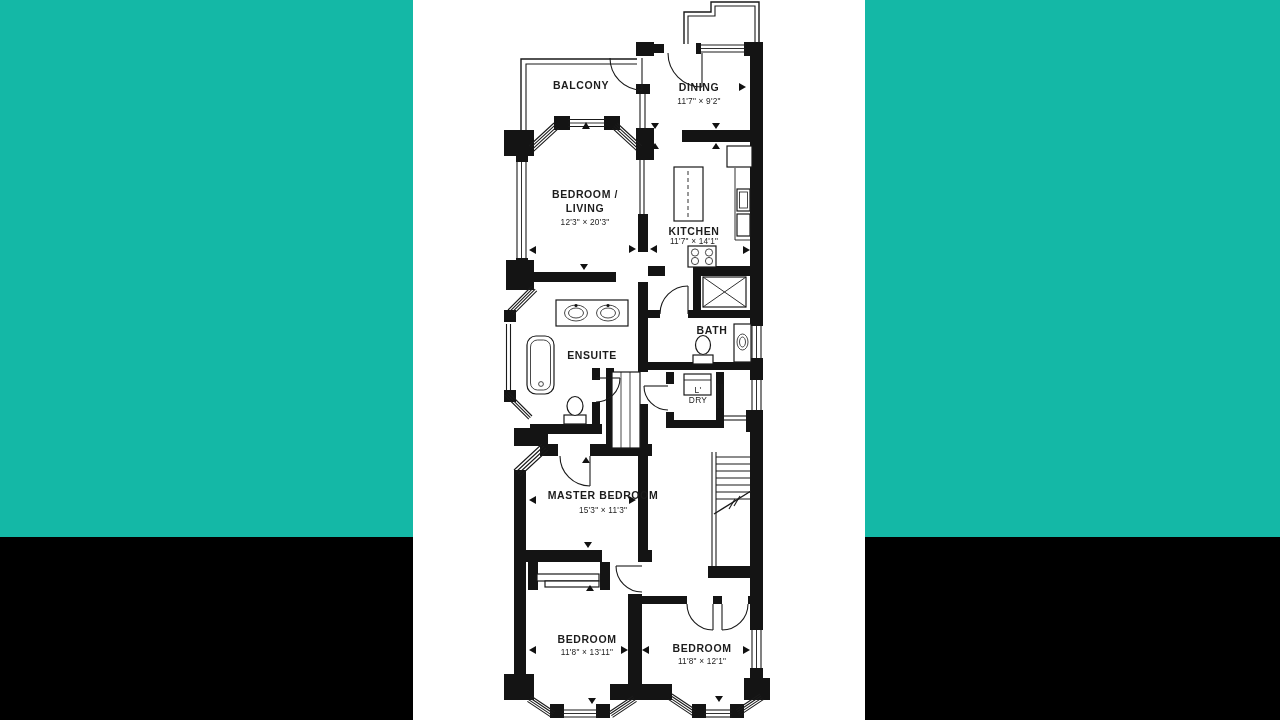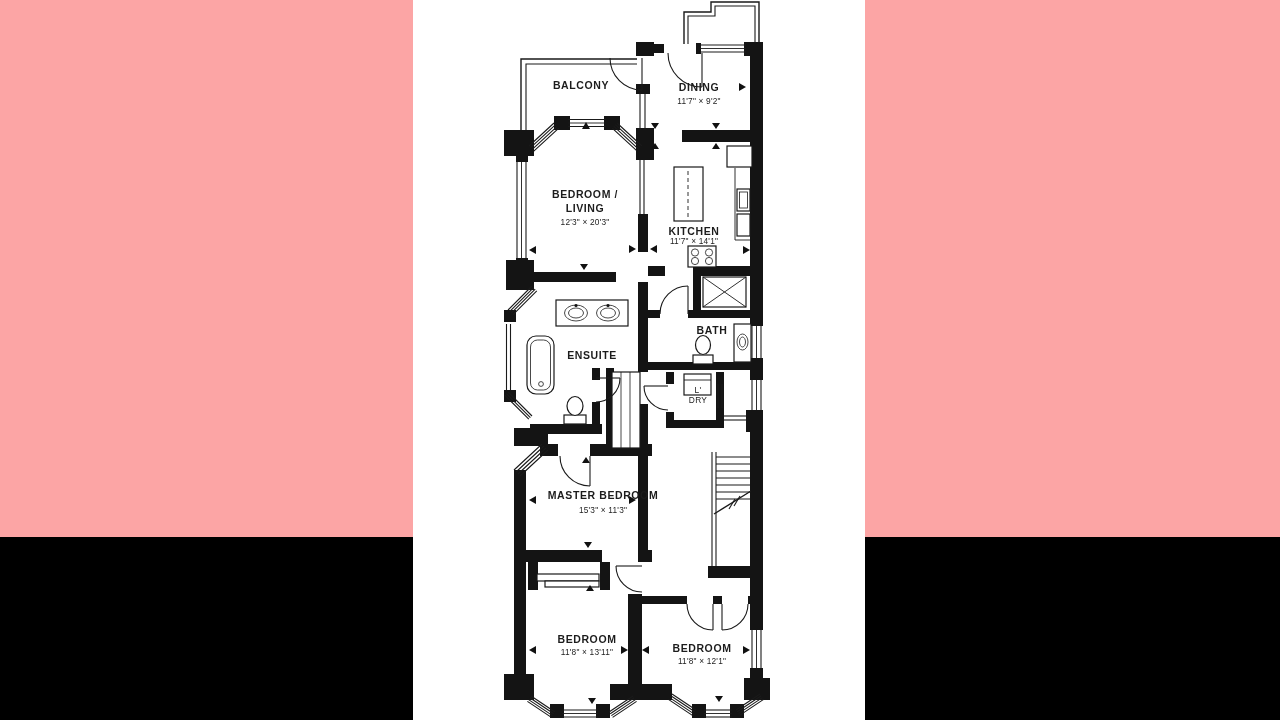--- a/index.html
+++ b/index.html
@@ -1,16 +1,16 @@
 <!DOCTYPE html>
 <html><head>
 <meta charset="utf-8">
 <style>
   html,body{margin:0;padding:0;background:#000;width:1280px;height:720px;overflow:hidden}
-  .stage{position:relative;width:1280px;height:537px;background:#fca5a5}
+  .stage{position:relative;width:1280px;height:537px;background:#14b8a6}
   svg{position:absolute;top:0;left:0}
   .wall{fill:#141414;stroke:none}
   .thin{stroke:#1a1a1a;stroke-width:1.1;fill:none}
   .thin2{stroke:#1a1a1a;stroke-width:1.4;fill:none}
   .hair{stroke:#1a1a1a;stroke-width:0.9;fill:none}
   .fix{stroke:#1a1a1a;stroke-width:1.2;fill:#fff}
   .fixh{stroke:#1a1a1a;stroke-width:0.8;fill:none}
   .door{stroke:#1a1a1a;stroke-width:1.1;fill:none}
   .win{fill:#fff}
   .arr{fill:#111}

